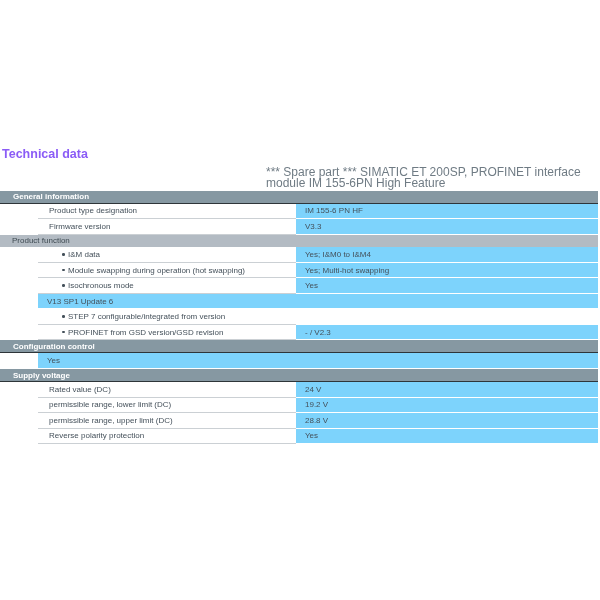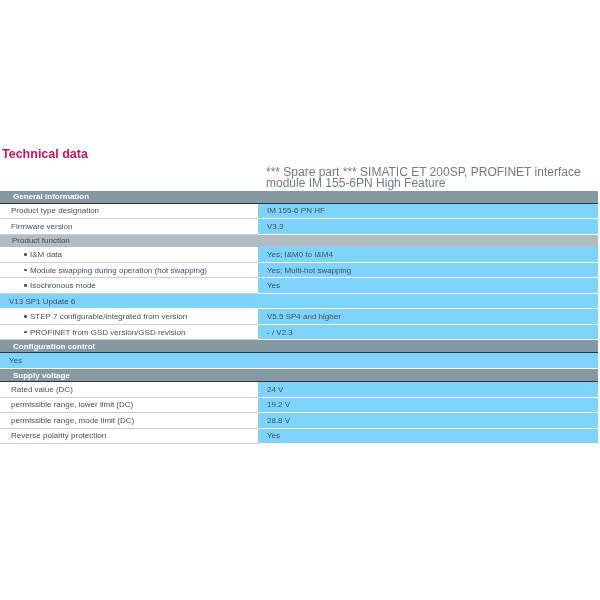--- a/index.html
+++ b/index.html
@@ -2,21 +2,21 @@
 <html><head>
 <meta charset="utf-8">
 <style>
   * { box-sizing: border-box; margin: 0; padding: 0; }
   html, body { width: 600px; height: 600px; background: #ffffff; overflow: hidden; }
   body { font-family: "Liberation Sans", "DejaVu Sans", sans-serif; }
   .page { position: relative; width: 600px; height: 600px; background: #ffffff; }
 
   .page-title {
     position: absolute; left: 2px; top: 147px;
-    font-size: 12.5px; font-weight: 700; color: #be185d; line-height: 14px;
+    font-size: 12.5px; font-weight: 700; color: #8b5cf6; line-height: 14px;
   }
 
   .desc {
     position: absolute; left: 266px; top: 167px; width: 336px;
     font-size: 12px; line-height: 10.6px; color: #6f7b84;
   }
 
   .table {
     position: absolute; left: 0; top: 190.5px; width: 598px;
   }
@@ -24,21 +24,21 @@
   .sec {
     height: 13.2px; background: #8698a2; border-bottom: 1.4px solid #2e3539;
     color: #ffffff; font-weight: 700; font-size: 8px;
     display: flex; align-items: center; padding-left: 13px;
   }
   .sub {
     height: 12.6px; background: #b3bbc3;
     color: #3e4a52; font-size: 8px;
     display: flex; align-items: center; padding-left: 12px; text-align: center;
   }
-  .row { display: flex; height: 15.5px; }
+  .row { display: flex; height: 15.5px; padding-left: 38px; }
   .cl {
     width: 258px; border-bottom: 1px solid #cbd0d4;
     display: flex; align-items: center; padding-left: 11px;
     font-size: 8px; color: #44505a; position: relative;
   }
   .cl.indent { padding-left: 30px; }
   .dot {
     position: absolute; left: 24px; top: 50%; margin-top: -1.3px;
     width: 2.6px; height: 2.6px; border-radius: 50%; background: #44505a;
   }
@@ -77,41 +77,40 @@
       </div>
       <div class="row">
         <div class="cl indent"><span class="dot"></span>Isochronous mode</div>
         <div class="cv">Yes</div>
       </div>
       <div class="row">
         <div class="cv">V13 SP1 Update 6</div>
       </div>
       <div class="row">
         <div class="cl indent"><span class="dot"></span>STEP 7 configurable/integrated from version</div>
-        <div class="cv">V5.5 SP4 and higher</div>
       </div>
       <div class="row">
         <div class="cl indent"><span class="dot"></span>PROFINET from GSD version/GSD revision</div>
         <div class="cv">- / V2.3</div>
       </div>
       <div class="sec">Configuration control</div>
       <div class="row">
         <div class="cv">Yes</div>
       </div>
       <div class="sec">Supply voltage</div>
       <div class="row">
         <div class="cl">Rated value (DC)</div>
         <div class="cv">24 V</div>
       </div>
       <div class="row">
         <div class="cl">permissible range, lower limit (DC)</div>
         <div class="cv">19.2 V</div>
       </div>
       <div class="row">
-        <div class="cl">permissible range, mode limit (DC)</div>
+        <div class="cl">permissible range, upper limit (DC)</div>
         <div class="cv">28.8 V</div>
       </div>
       <div class="row">
         <div class="cl">Reverse polarity protection</div>
         <div class="cv">Yes</div>
       </div>
     </div>
 </div>
 
 </body></html>

